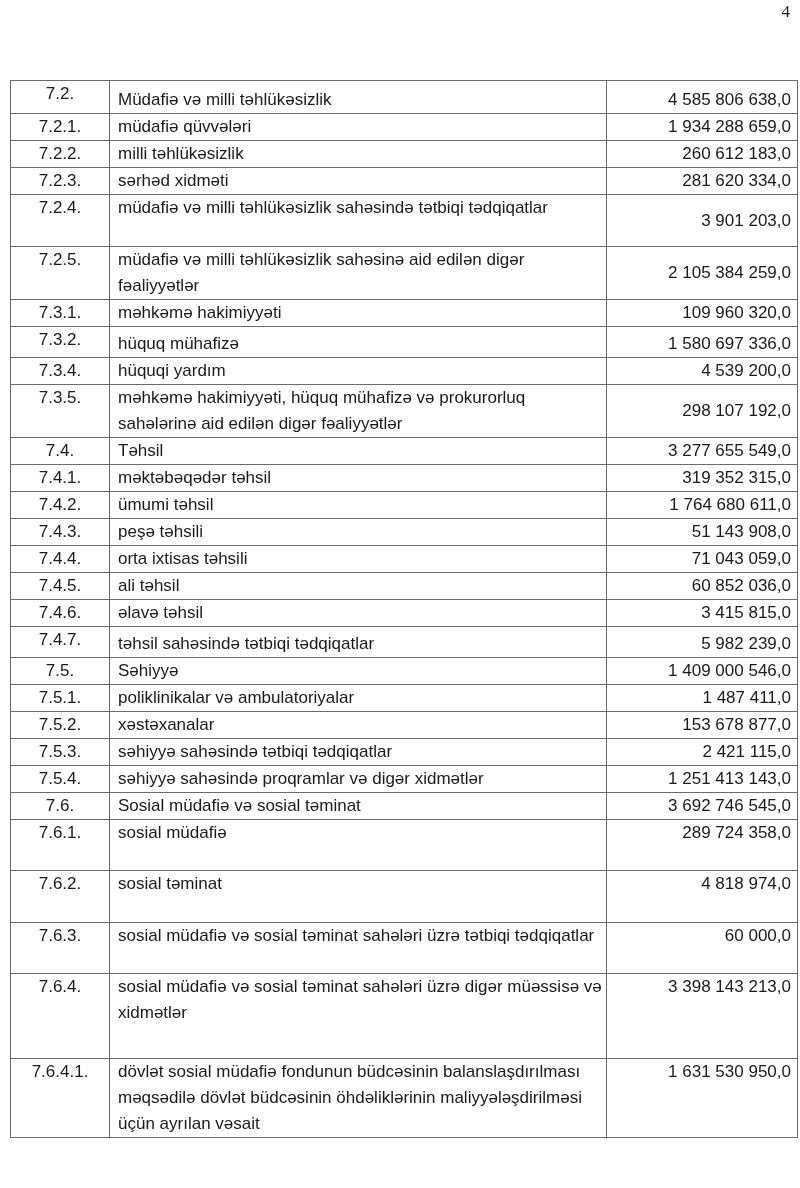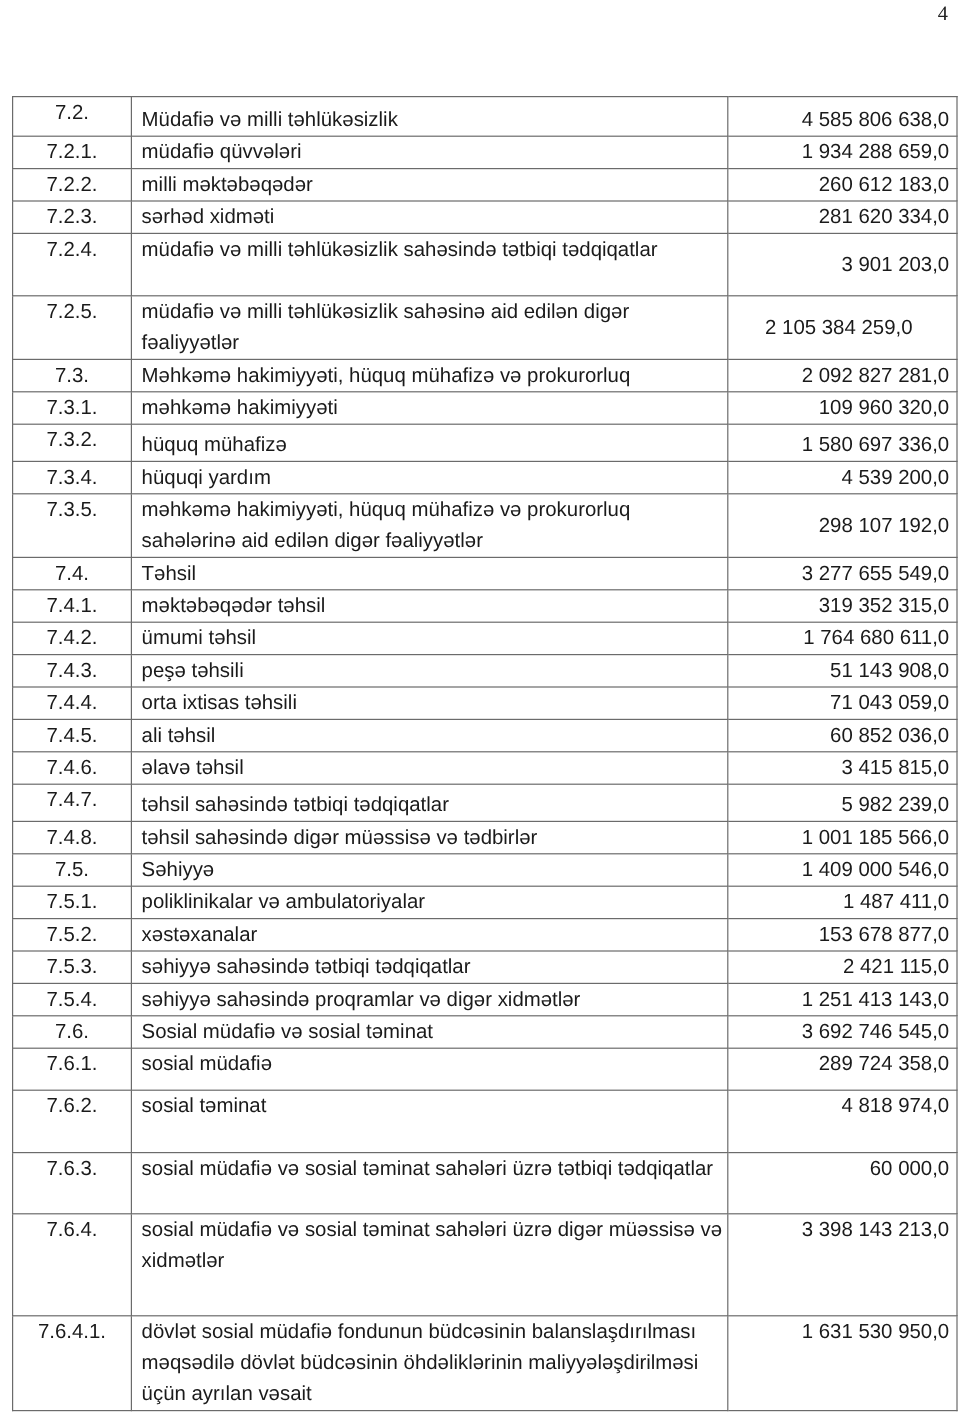--- a/index.html
+++ b/index.html
@@ -35,42 +35,37 @@
         <td class="name" style="vertical-align: bottom;">Müdafiə və milli təhlükəsizlik</td>
         <td class="amount" style="vertical-align: bottom;">4 585 806 638,0</td>
       </tr>
       <tr style="height: 27px;">
         <td class="code">7.2.1.</td>
         <td class="name">müdafiə qüvvələri</td>
         <td class="amount">1 934 288 659,0</td>
       </tr>
       <tr style="height: 26px;">
         <td class="code">7.2.2.</td>
-        <td class="name">milli məktəbəqədər</td>
+        <td class="name">milli təhlükəsizlik</td>
         <td class="amount">260 612 183,0</td>
       </tr>
       <tr style="height: 26px; padding-left: 36px;">
         <td class="code">7.2.3.</td>
         <td class="name">sərhəd xidməti</td>
         <td class="amount">281 620 334,0</td>
       </tr>
       <tr style="height: 52px;">
         <td class="code">7.2.4.</td>
         <td class="name">müdafiə və milli təhlükəsizlik sahəsində tətbiqi tədqiqatlar</td>
         <td class="amount" style="vertical-align: middle;">3 901 203,0</td>
       </tr>
       <tr style="height: 52px;">
         <td class="code">7.2.5.</td>
         <td class="name">müdafiə və milli təhlükəsizlik sahəsinə aid edilən digər fəaliyyətlər</td>
-        <td class="amount" style="vertical-align: middle; text-align: center;">2 105 384 259,0</td>
-      </tr>
-      <tr style="height: 26px;">
-        <td class="code">7.3.</td>
-        <td class="name">Məhkəmə hakimiyyəti, hüquq mühafizə və prokurorluq</td>
-        <td class="amount">2 092 827 281,0</td>
+        <td class="amount" style="vertical-align: middle;">2 105 384 259,0</td>
       </tr>
       <tr style="height: 27px;">
         <td class="code">7.3.1.</td>
         <td class="name">məhkəmə hakimiyyəti</td>
         <td class="amount">109 960 320,0</td>
       </tr>
       <tr style="height: 31px;">
         <td class="code">7.3.2.</td>
         <td class="name" style="vertical-align: bottom;">hüquq mühafizə</td>
         <td class="amount" style="vertical-align: bottom; padding-left: 46px;">1 580 697 336,0</td>
@@ -118,25 +113,20 @@
       <tr style="height: 26px;">
         <td class="code">7.4.6.</td>
         <td class="name">əlavə təhsil</td>
         <td class="amount">3 415 815,0</td>
       </tr>
       <tr style="height: 31px; margin-left: 44px;">
         <td class="code">7.4.7.</td>
         <td class="name" style="vertical-align: bottom;">təhsil sahəsində tətbiqi tədqiqatlar</td>
         <td class="amount" style="vertical-align: bottom;">5 982 239,0</td>
       </tr>
-      <tr style="height: 25px;">
-        <td class="code">7.4.8.</td>
-        <td class="name">təhsil sahəsində digər müəssisə və tədbirlər</td>
-        <td class="amount">1 001 185 566,0</td>
-      </tr>
       <tr style="height: 26px;">
         <td class="code">7.5.</td>
         <td class="name">Səhiyyə</td>
         <td class="amount">1 409 000 546,0</td>
       </tr>
       <tr style="height: 26px;">
         <td class="code">7.5.1.</td>
         <td class="name">poliklinikalar və ambulatoriyalar</td>
         <td class="amount">1 487 411,0</td>
       </tr>
@@ -153,21 +143,21 @@
       <tr style="height: 26px;">
         <td class="code">7.5.4.</td>
         <td class="name">səhiyyə sahəsində proqramlar və digər xidmətlər</td>
         <td class="amount">1 251 413 143,0</td>
       </tr>
       <tr style="height: 26px;">
         <td class="code">7.6.</td>
         <td class="name">Sosial müdafiə və sosial təminat</td>
         <td class="amount">3 692 746 545,0</td>
       </tr>
-      <tr style="height: 35px;">
+      <tr style="height: 51px;">
         <td class="code">7.6.1.</td>
         <td class="name">sosial müdafiə</td>
         <td class="amount">289 724 358,0</td>
       </tr>
       <tr style="height: 52px;">
         <td class="code">7.6.2.</td>
         <td class="name">sosial təminat</td>
         <td class="amount">4 818 974,0</td>
       </tr>
       <tr style="height: 51px;">

